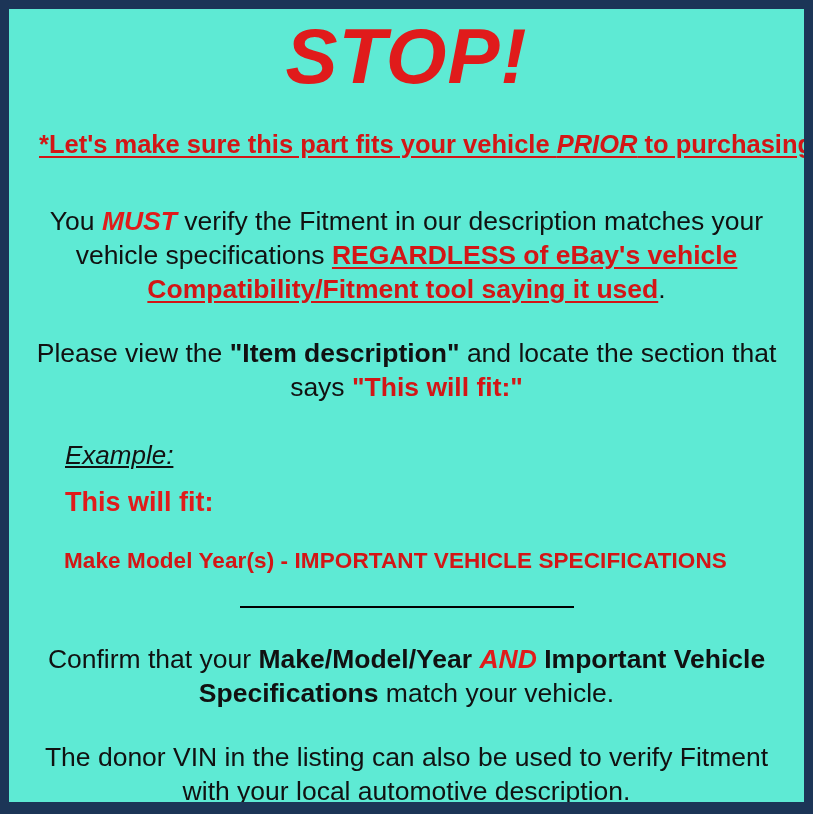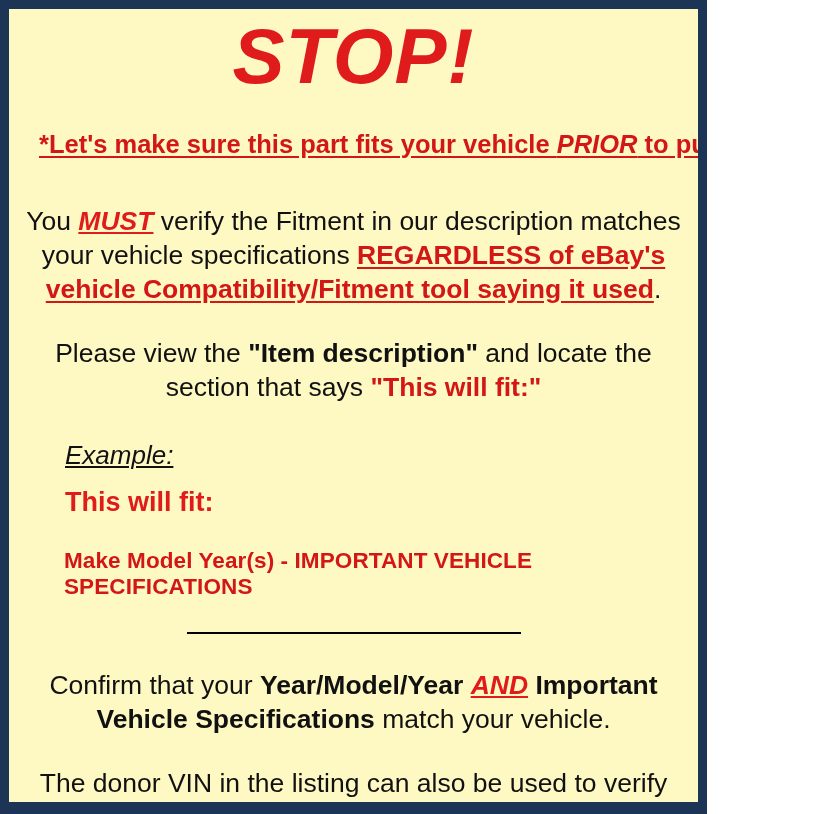--- a/index.html
+++ b/index.html
@@ -5,24 +5,24 @@
   html, body {
     margin: 0;
     padding: 0;
     background: #ffffff;
   }
   body {
     font-family: "Liberation Sans", sans-serif;
   }
 
   #notice-card {
-    width: 707px;
+    width: 813px;
     height: 814px;
     box-sizing: border-box;
-    background: #fef9c3;
+    background: #5eead4;
     border: 9px solid #1c3557;
     border-bottom-width: 12px;
     position: relative;
     overflow: hidden;
   }
 
   .inner {
     box-sizing: border-box;
     width: 100%;
     height: 100%;
@@ -76,21 +76,20 @@
   .para-vin      { padding-top: 30px; }
 
   .b  { font-weight: bold; }
   .red { color: #d31616; }
 
   
   .em-red {
     color: #e01b1b;
     font-weight: bold;
     font-style: italic;
-    text-decoration: underline;
     text-underline-offset: 2px;
   }
   
   .em-red-ul {
     color: #d31616;
     font-weight: bold;
     text-decoration: underline;
     text-underline-offset: 3px;
   }
 
@@ -180,20 +179,20 @@
       </p>
       <p class="example-fit">This will fit:</p>
       <p class="example-spec">Make Model Year(s) - IMPORTANT VEHICLE SPECIFICATIONS</p>
     </div>
 
     <div class="divider-wrap">
       <span class="divider"></span>
     </div>
 
     <p class="para para-confirm">
-      <span>Confirm that your </span><span class="b">Year/Model/Year</span><span> </span><span class="em-red">AND</span><span> </span><span class="b">Important Vehicle Specifications</span><span> match your vehicle.</span>
+      <span>Confirm that your </span><span class="b">Make/Model/Year</span><span> </span><span class="em-red">AND</span><span> </span><span class="b">Important Vehicle Specifications</span><span> match your vehicle.</span>
     </p>
 
     <p class="para para-vin">The donor VIN in the listing can also be used to verify Fitment with your local automotive description.</p>
 
 
   </div>
 </div>
 
 </body></html>

